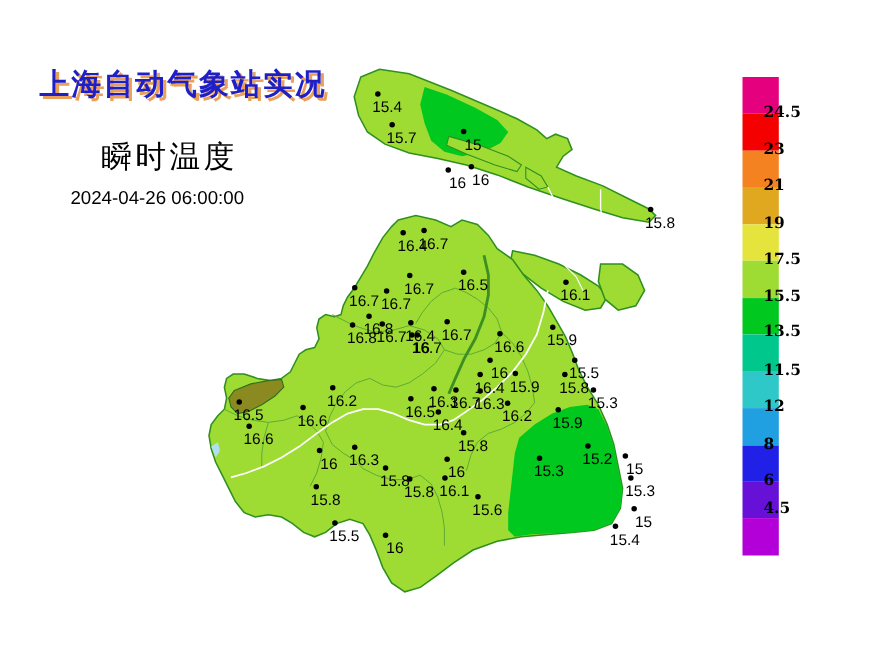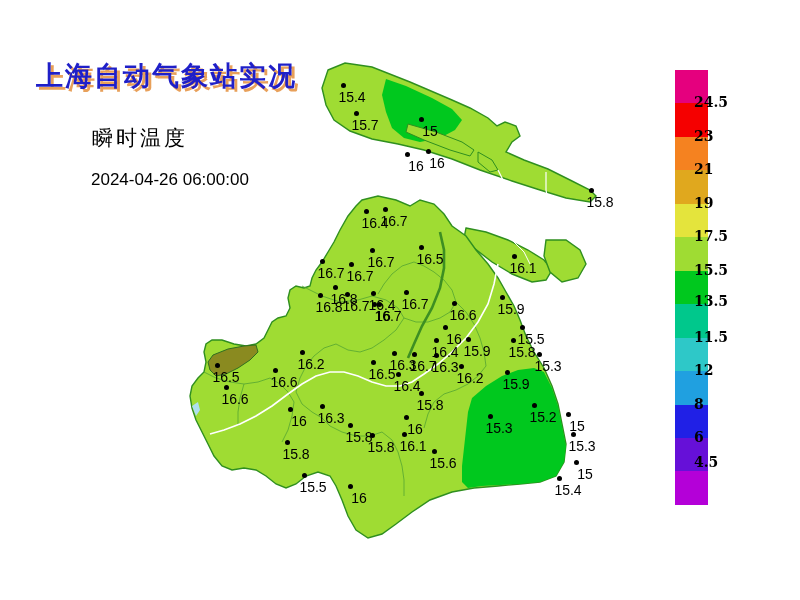--- a/index.html
+++ b/index.html
@@ -9,24 +9,24 @@
 
   #stage{position:absolute;left:0;top:0;width:800px;height:600px;background:#fff;}
 
   
   .logo{position:absolute;left:36px;top:58px;width:270px;height:40px;}
   .logo .ch{position:absolute;font-family:"DejaVu Sans",sans-serif;
             font-size:27px;font-weight:bold;letter-spacing:2px;white-space:nowrap;}
   .logo .sh{left:3px;top:3px;color:#e8a05a;}
   .logo .fg{left:0px;top:0px;color:#1f1fc8;}
 
-  .subtitle{position:absolute;left:92px;top:124px;font-size:21px;color:#000;
+  .subtitle{position:absolute;left:92px;top:124px;font-size:28px;color:#000;
             font-family:"DejaVu Sans",serif;letter-spacing:3px;white-space:nowrap;text-align:right;}
   .datetime{position:absolute;left:64px;top:170px;font-size:17px;color:#000;
-            font-family:"Liberation Sans",sans-serif;white-space:nowrap;margin-left:27px;}
+            font-family:"Liberation Sans",sans-serif;white-space:nowrap;}
 
   
   #colorbar{position:absolute;left:675px;top:70px;width:33px;height:435px;
             border:0;}
   #colorbar .band{width:33px;height:33.46px;}
   #cb-labels{position:absolute;left:694px;top:70px;width:70px;height:460px;}
   #cb-labels .lbl{position:absolute;left:0;font-size:14px;color:#000;
                   font-family:"DejaVu Serif",serif;font-weight:bold;white-space:nowrap;}
 
   

